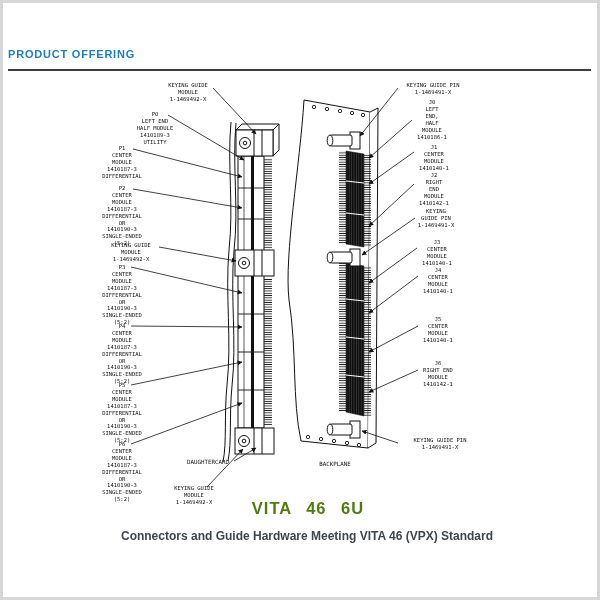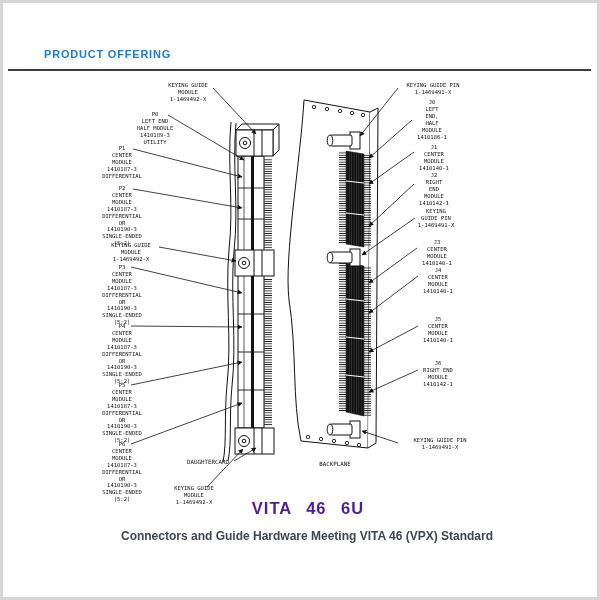--- a/index.html
+++ b/index.html
@@ -8,37 +8,37 @@
     background:#ffffff;font-family:"Liberation Sans",sans-serif;
   }
   .frame{position:absolute;background:#d7d7d7;z-index:50}
   .frame.top{left:0;top:0;width:600px;height:3px}
   .frame.bottom{left:0;top:597px;width:600px;height:3px}
   .frame.left{left:0;top:0;width:3px;height:600px}
   .frame.right{left:597px;top:0;width:3px;height:600px}
 
   .header-title{
     position:absolute;left:8px;top:48px;
-    font-size:11px;font-weight:bold;letter-spacing:.8px;color:#1e7dc1;margin-left:36px;
+    font-size:11px;font-weight:bold;letter-spacing:.8px;color:#1e7dc1;
   }
   .header-rule{position:absolute;left:8px;top:69px;width:583px;height:2px;background:#3d3d3d}
 
   svg.diagram{position:absolute;left:0;top:0}
 
   .lbl{
     position:absolute;transform:translateX(-50%);
     text-align:center;white-space:pre-line;
     font-family:"DejaVu Sans Mono",monospace;
     font-size:5.5px;line-height:6.9px;letter-spacing:0;color:#141414;
   }
   .lbl.caps{font-size:5.8px}
   .figure-title{
     position:absolute;left:308px;top:499px;transform:translateX(-50%);
     font-size:16.5px;font-weight:bold;letter-spacing:1px;word-spacing:9px;
-    color:#4c1d95;white-space:nowrap;text-align:right;
+    color:#4d7c0f;white-space:nowrap;text-align:right;
   }
   .figure-caption{
     position:absolute;left:307px;top:529px;transform:translateX(-50%);
     font-size:12px;font-weight:bold;color:#40454d;white-space:nowrap;
   }
 </style>
 </head>
 <body>
 
 <div class="frame top"></div>

